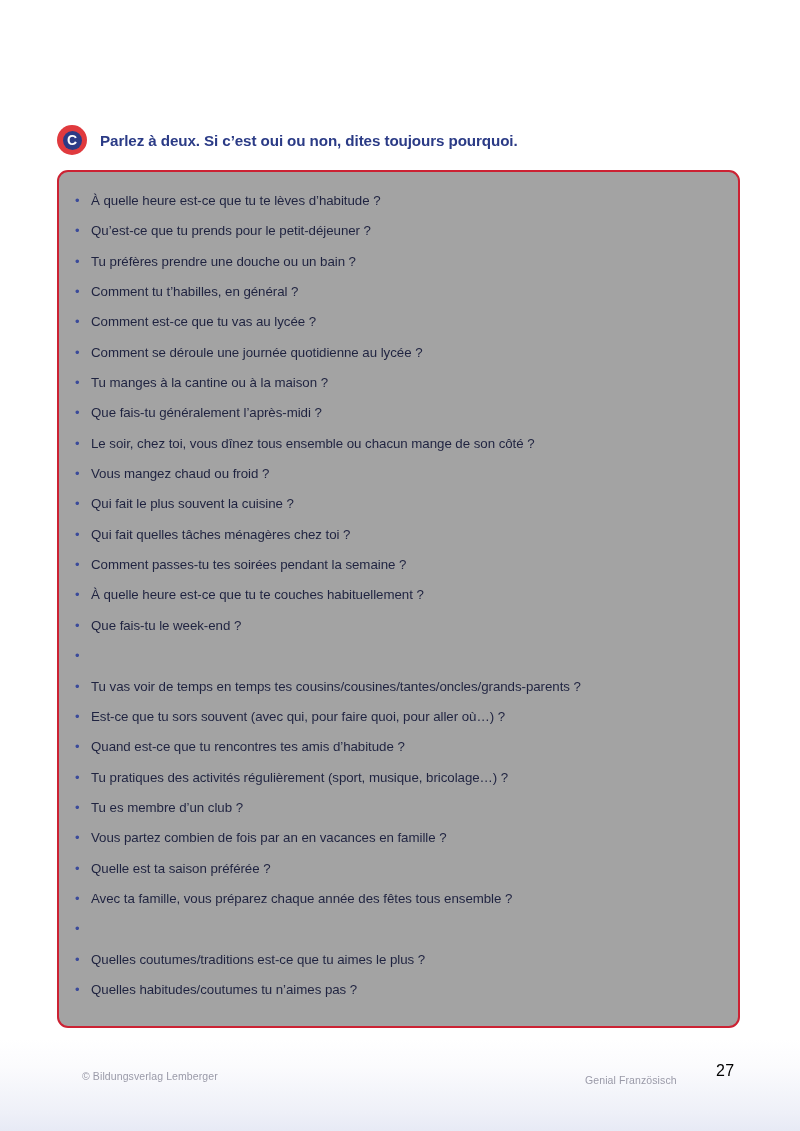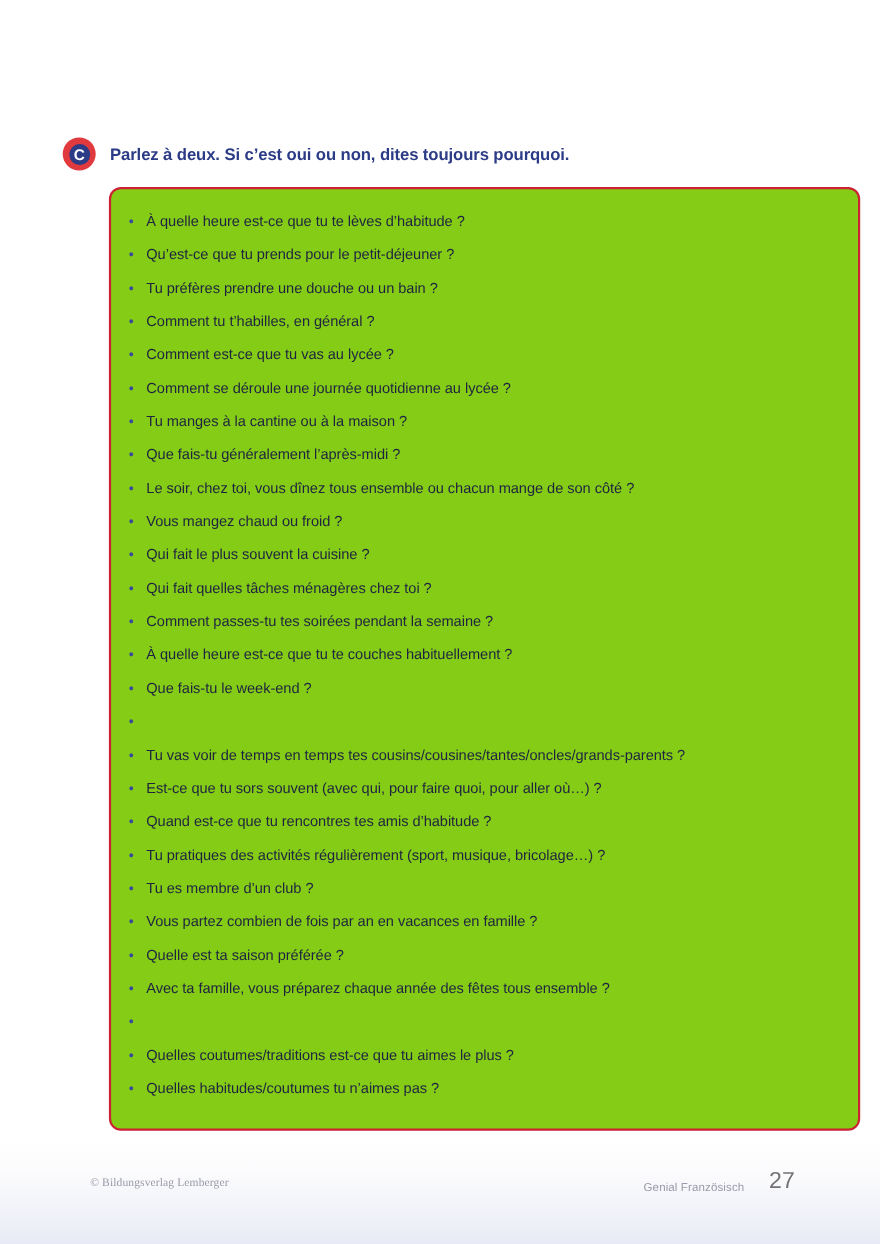--- a/index.html
+++ b/index.html
@@ -75,23 +75,22 @@
   
   .question-box {
     position: absolute;
     left: 57px;
     top: 170px;
     width: 683px;
     height: 858px;
     box-sizing: border-box;
     border: 2px solid #cc2233;
     border-radius: 11px;
-    background: #84cc16;
+    background: #a3a3a3;
     padding: 14px 20px 14px 16px;
-    margin-left: 42px;
   }
 
   .q-list {
     list-style: none;
     margin: 0;
     padding: 0;
   }
   .q-item {
     display: flex;
     align-items: flex-start;
@@ -125,36 +124,35 @@
     top: 1062px;
     height: 40px;
   }
   .footer-copyright {
     position: absolute;
     left: 82px;
     top: 8px;
     font-size: 10.5px;
     color: #9a9aa8;
     letter-spacing: 0.1px;
-    font-family: Liberation Serif, serif;
   }
   .footer-book {
     position: absolute;
     left: 585px;
     top: 12px;
     font-size: 10.5px;
     color: #9a9aa8;
     letter-spacing: 0.1px;
   }
   .footer-pageno {
     position: absolute;
-    left: 699px;
+    left: 716px;
     top: 0px;
-    font-size: 21px;
-    color: #737373;
+    font-size: 16px;
+    color: #000000;
     letter-spacing: 0.3px;
   }
 </style>
 </head>
 <body>
 
 <div class="page">
 
   <div class="page-footer-tint"></div>
 

